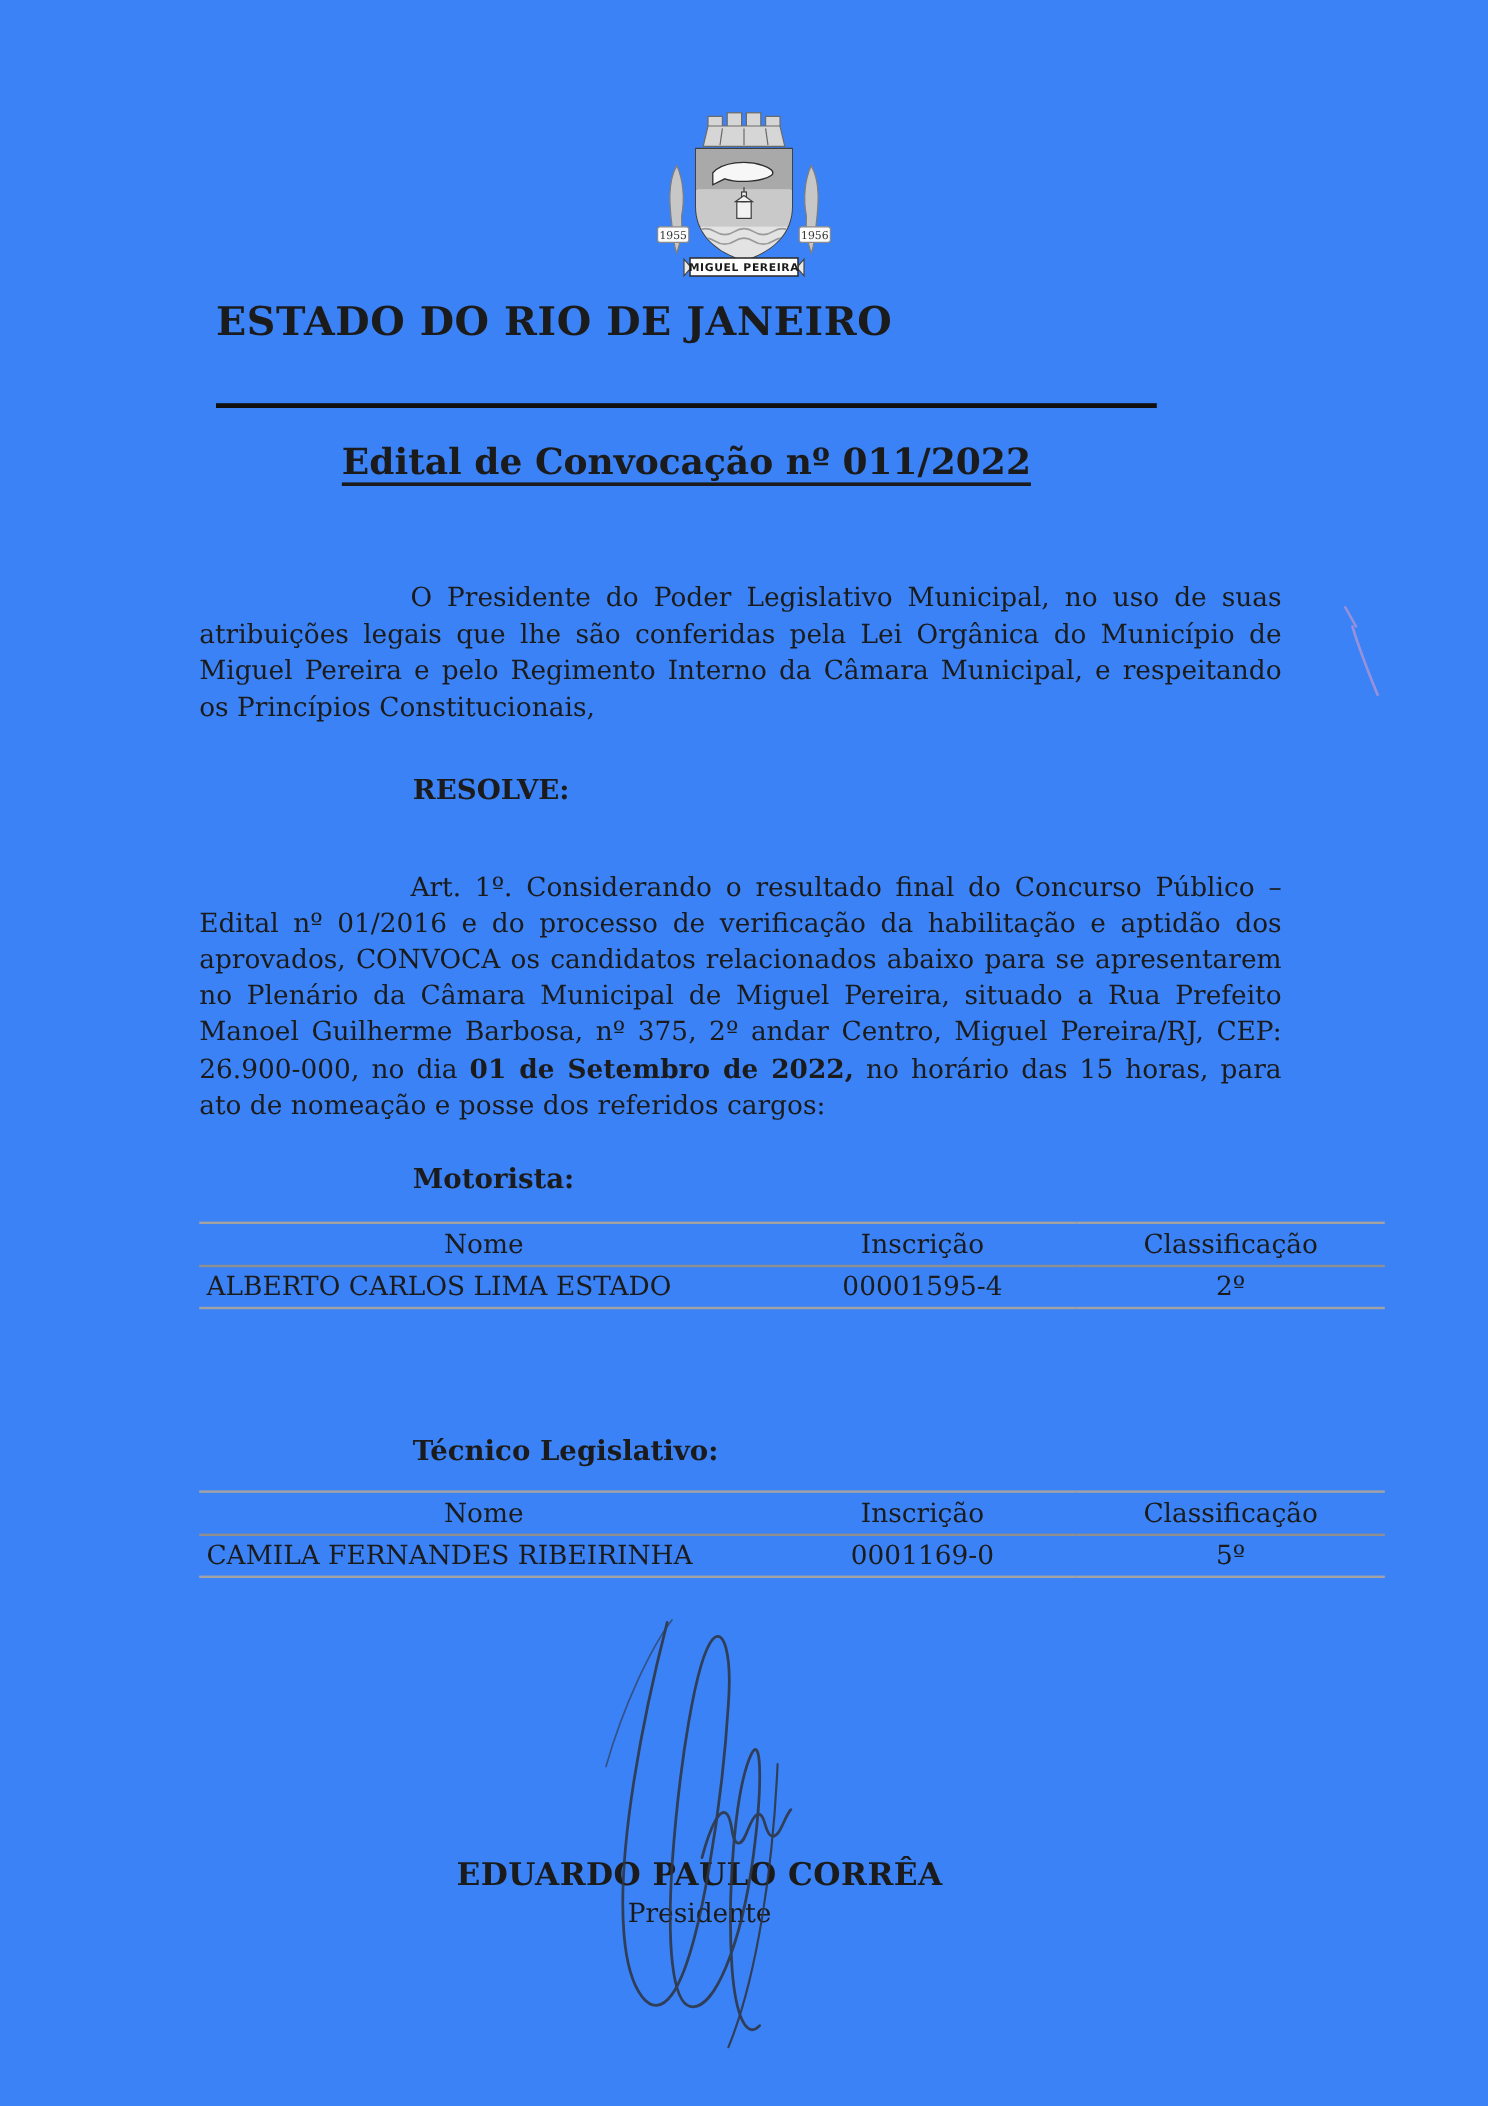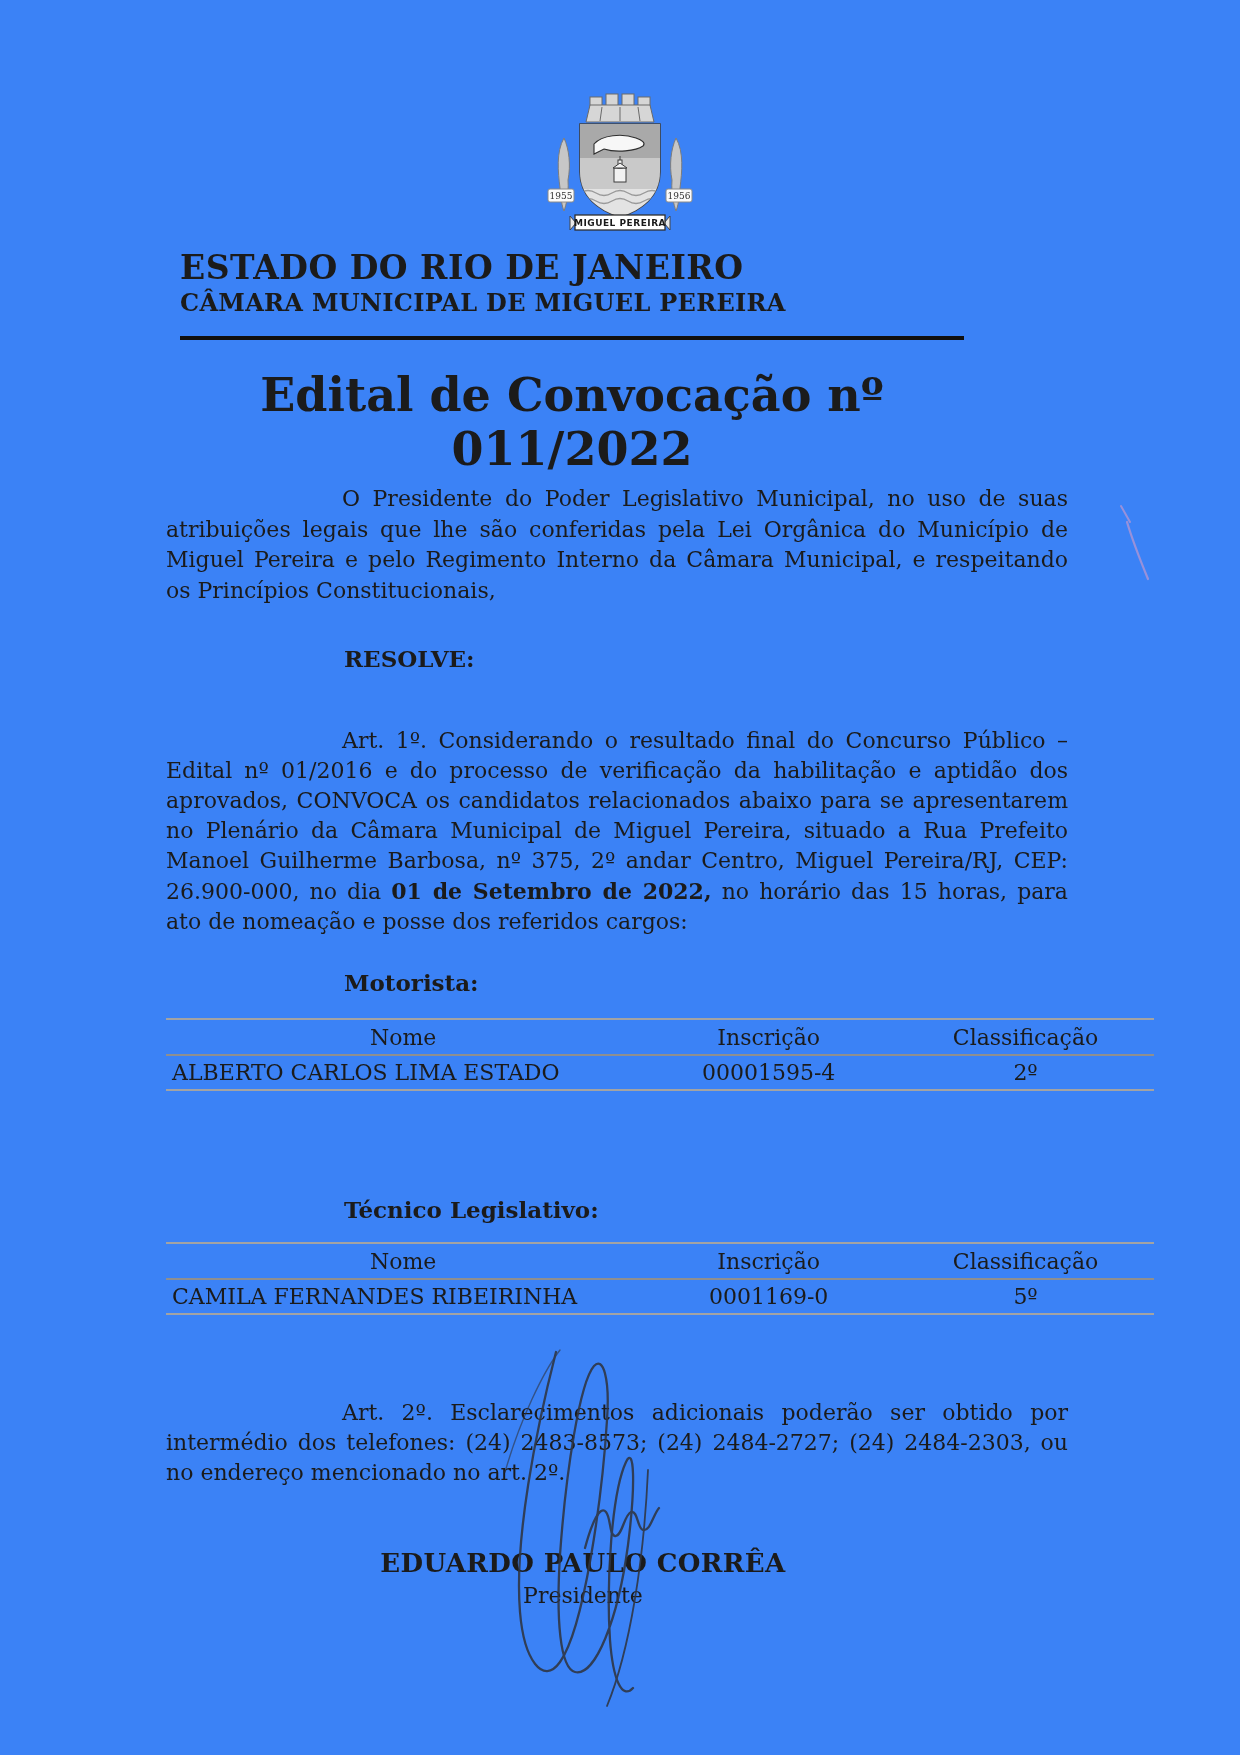--- a/index.html
+++ b/index.html
@@ -14,22 +14,22 @@
     padding-left:28px;
   }
   .abs{position:absolute;}
   .crest{top:92px;left:522px;width:196px;height:140px;}
   .org-header{top:250px;left:180px;width:784px;text-align:left;}
   .org-state{font-size:33px;font-weight:bold;letter-spacing:.5px;line-height:36px;}
   .org-inst{font-size:24px;font-weight:bold;letter-spacing:.3px;line-height:28px;margin-top:3px;}
   .head-rule{top:336px;left:180px;width:784px;height:4px;background:#101010;}
   .doc-title{
     top:368px;left:180px;width:784px;text-align:center;
-    font-size:46px;font-weight:bold;
-    text-decoration-thickness:3px;text-underline-offset:7px;
+    font-size:30px;font-weight:bold;
+    text-decoration:underline;text-decoration-thickness:3px;text-underline-offset:7px;
   }
   .para{
     left:166px;width:902px;
     font-size:22px;line-height:30.5px;
     text-align:justify;text-indent:176px;
   }
   .p-intro{top:462px;}
   .p-art1{top:704px;line-height:30px;}
   .p-art2{top:1376px;line-height:30px;}
   .subhead{left:344px;font-size:23px;font-weight:bold;}
@@ -116,21 +116,20 @@
         <path d="M48 124 L54 131 L48 138 Z" fill="#e9e9e9" stroke="#444" stroke-width="1"></path>
         <path d="M148 124 L142 131 L148 138 Z" fill="#e9e9e9" stroke="#444" stroke-width="1"></path>
         <rect x="53" y="123" width="90" height="15" fill="#ffffff" stroke="#2f2f2f" stroke-width="1.3"></rect>
         <text x="98" y="134" text-anchor="middle" font-family="DejaVu Sans, sans-serif" font-size="9" font-weight="bold" letter-spacing="0.5" fill="#1a1a1a">MIGUEL PEREIRA</text>
       </g>
     </svg>
   </div>
 
   <div class="abs org-header">
     <div class="org-state">ESTADO DO RIO DE JANEIRO</div>
-    <div class="org-inst">CÂMARA MUNICIPAL DE MIGUEL PEREIRA</div>
   </div>
   <div class="abs head-rule"></div>
 
   <div class="abs doc-title">Edital de Convocação nº 011/2022</div>
 
   <p class="abs para p-intro">O Presidente do Poder Legislativo Municipal, no uso de suas atribuições legais que lhe são conferidas pela Lei Orgânica do Município de Miguel Pereira e pelo Regimento Interno da Câmara Municipal, e respeitando os Princípios Constitucionais,</p>
 
   <div class="abs subhead h-resolve">RESOLVE:</div>
 
   <p class="abs para p-art1"><span>Art. 1º. Considerando o resultado final do Concurso Público – Edital nº 01/2016 e do processo de verificação da habilitação e aptidão dos aprovados, CONVOCA os candidatos relacionados abaixo para se apresentarem no Plenário da Câmara Municipal de Miguel Pereira, situado a Rua Prefeito Manoel Guilherme Barbosa, nº 375, 2º andar Centro, Miguel Pereira/RJ, CEP: 26.900-000, no dia </span><span class="bold">01 de Setembro de 2022,</span><span> no horário das 15 horas, para ato de nomeação e posse dos referidos cargos:</span></p>
@@ -164,21 +163,20 @@
     </thead>
     <tbody>
       <tr>
         <td class="c-name">CAMILA FERNANDES RIBEIRINHA</td>
         <td class="c-insc">0001169-0</td>
         <td class="c-class">5º</td>
       </tr>
     </tbody>
   </table>
 
-  <p class="abs para p-art2">Art. 2º. Esclarecimentos adicionais poderão ser obtido por intermédio dos telefones: (24) 2483-8573; (24) 2484-2727; (24) 2484-2303, ou no endereço mencionado no art. 2º.</p>
 
   <div class="abs sig-block">
     <div class="sig-name">EDUARDO PAULO CORRÊA</div>
     <div class="sig-role">Presidente</div>
   </div>
 
   <svg class="abs overlay" viewBox="0 0 1240 1755">
 
     <g stroke="#2f3542" stroke-width="2.3" fill="none" stroke-linecap="round" opacity="0.88">
       <path d="M556 1352 C536 1430 514 1540 520 1612 C524 1660 543 1686 560 1662 C584 1628 602 1500 607 1420 C610 1378 603 1356 594 1366 C580 1382 566 1470 560 1555"></path>

